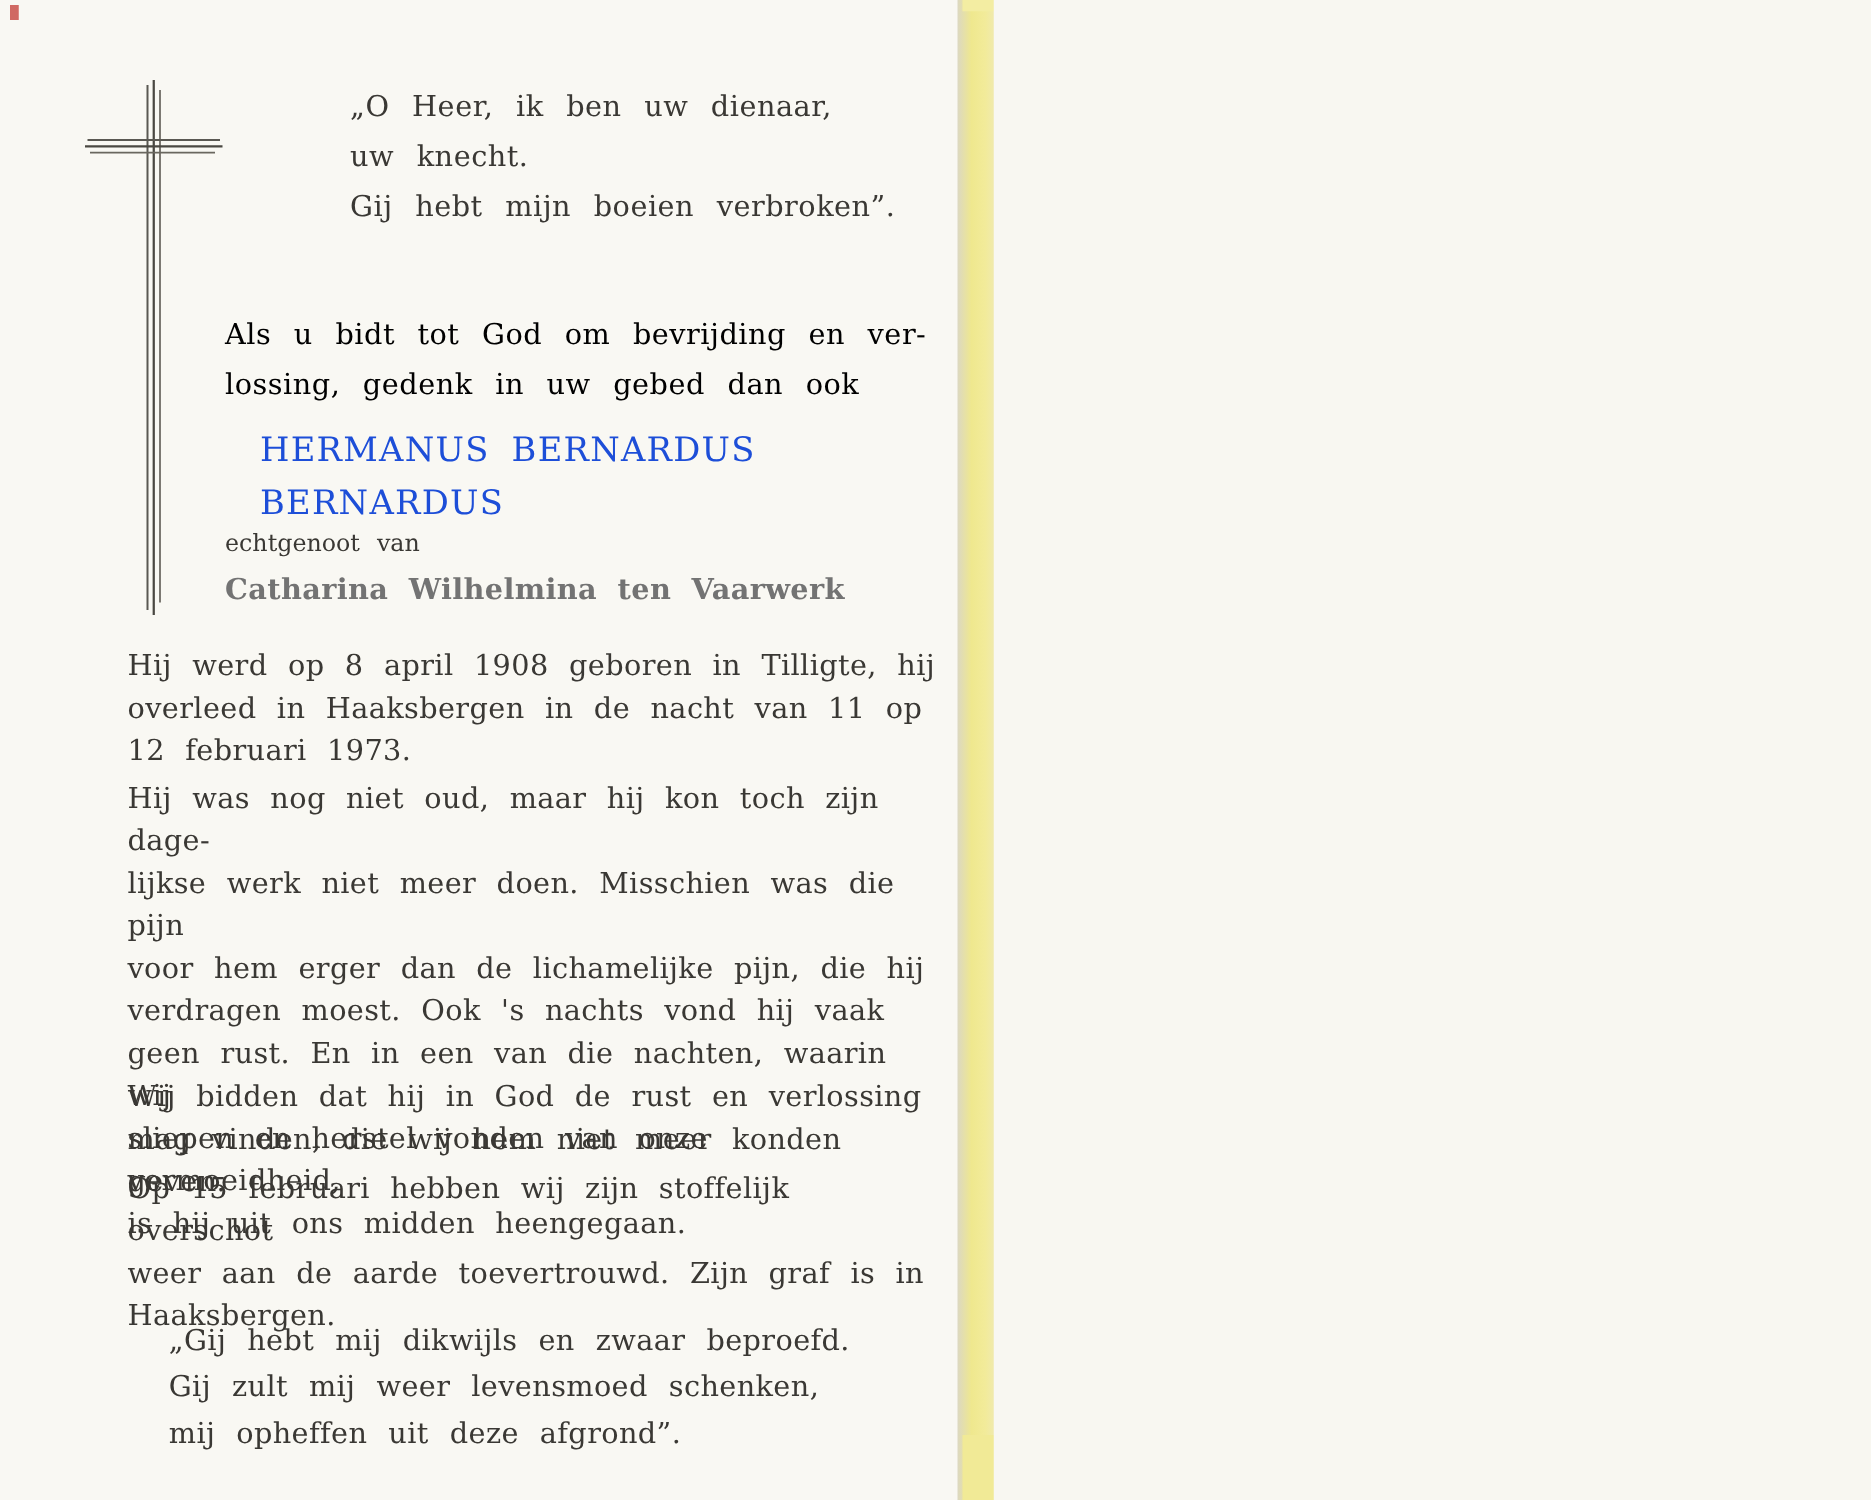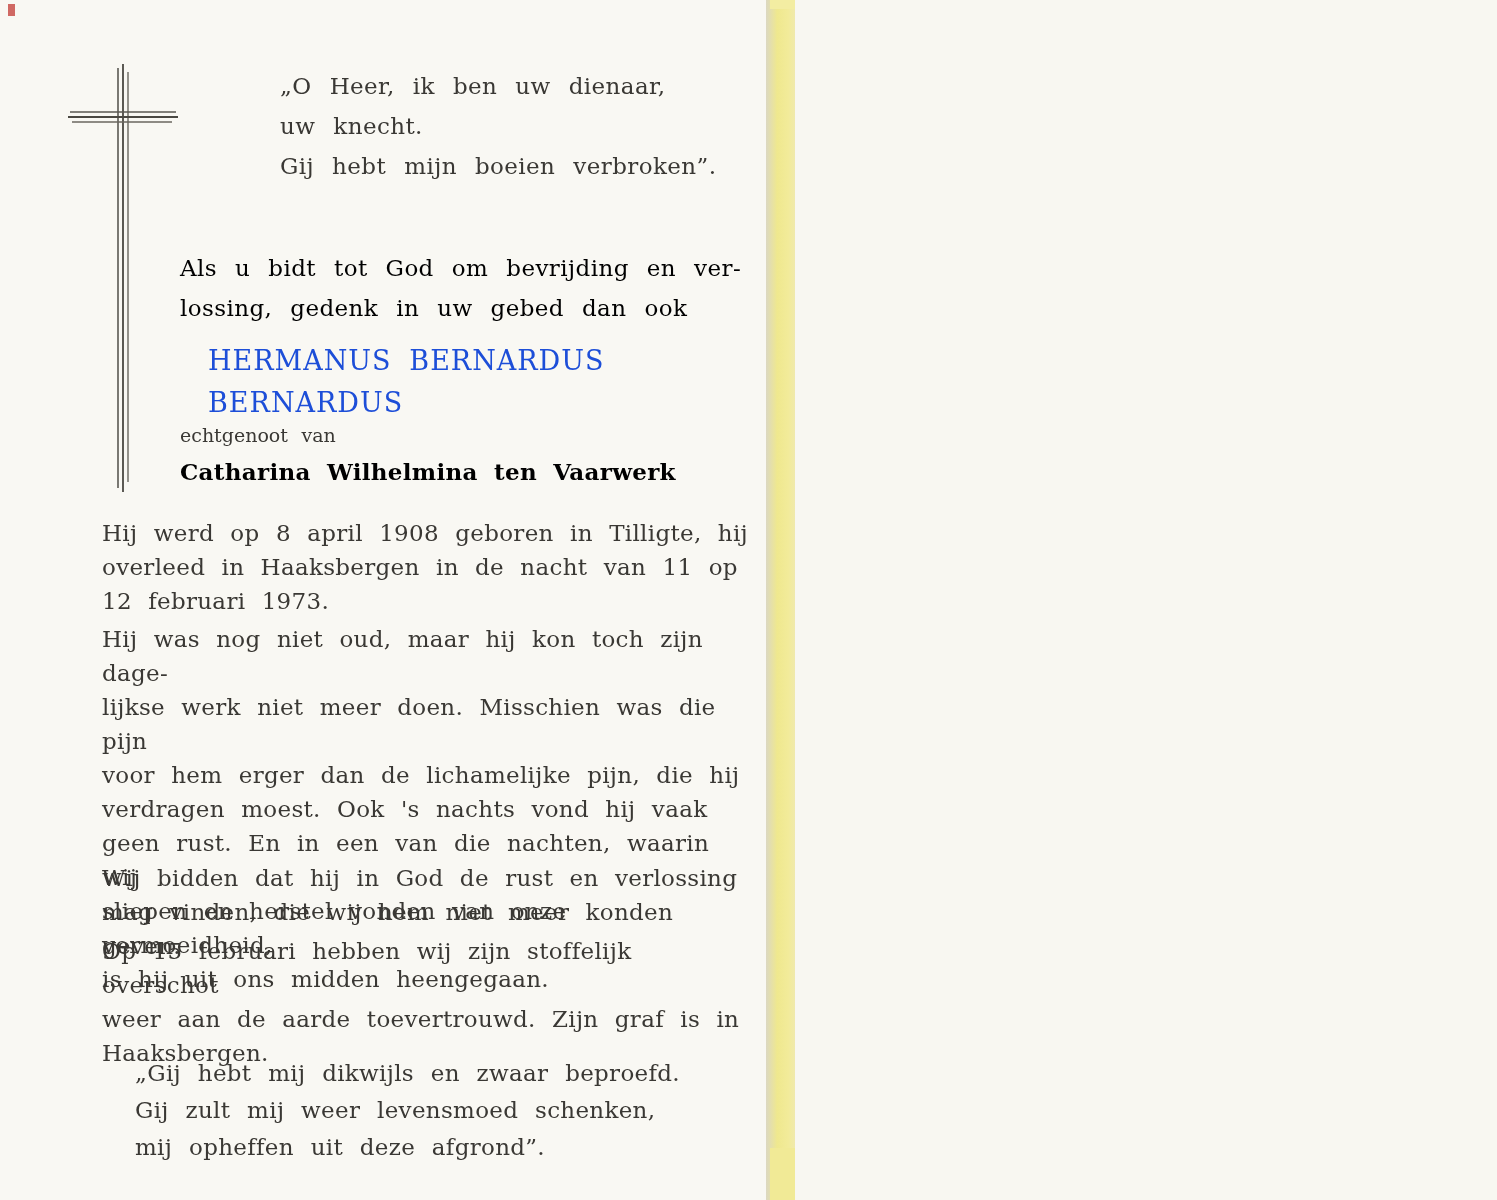--- a/index.html
+++ b/index.html
@@ -99,21 +99,21 @@
     word-spacing: .4em;
     color: #3a3834;
   }
   .spouse-name {
     position: absolute;
     left: 180px; top: 458px;
     font-size: 23px;
     font-weight: bold;
     word-spacing: .35em;
     letter-spacing: .3px;
-    color: #000000;
+    color: #737373;
   }
   .bio {
     position: absolute;
     left: 78px;
     width: 650px;
     font-size: 23px;
     line-height: 34px;
     word-spacing: .38em;
     letter-spacing: .3px;
     color: #3a3834;

